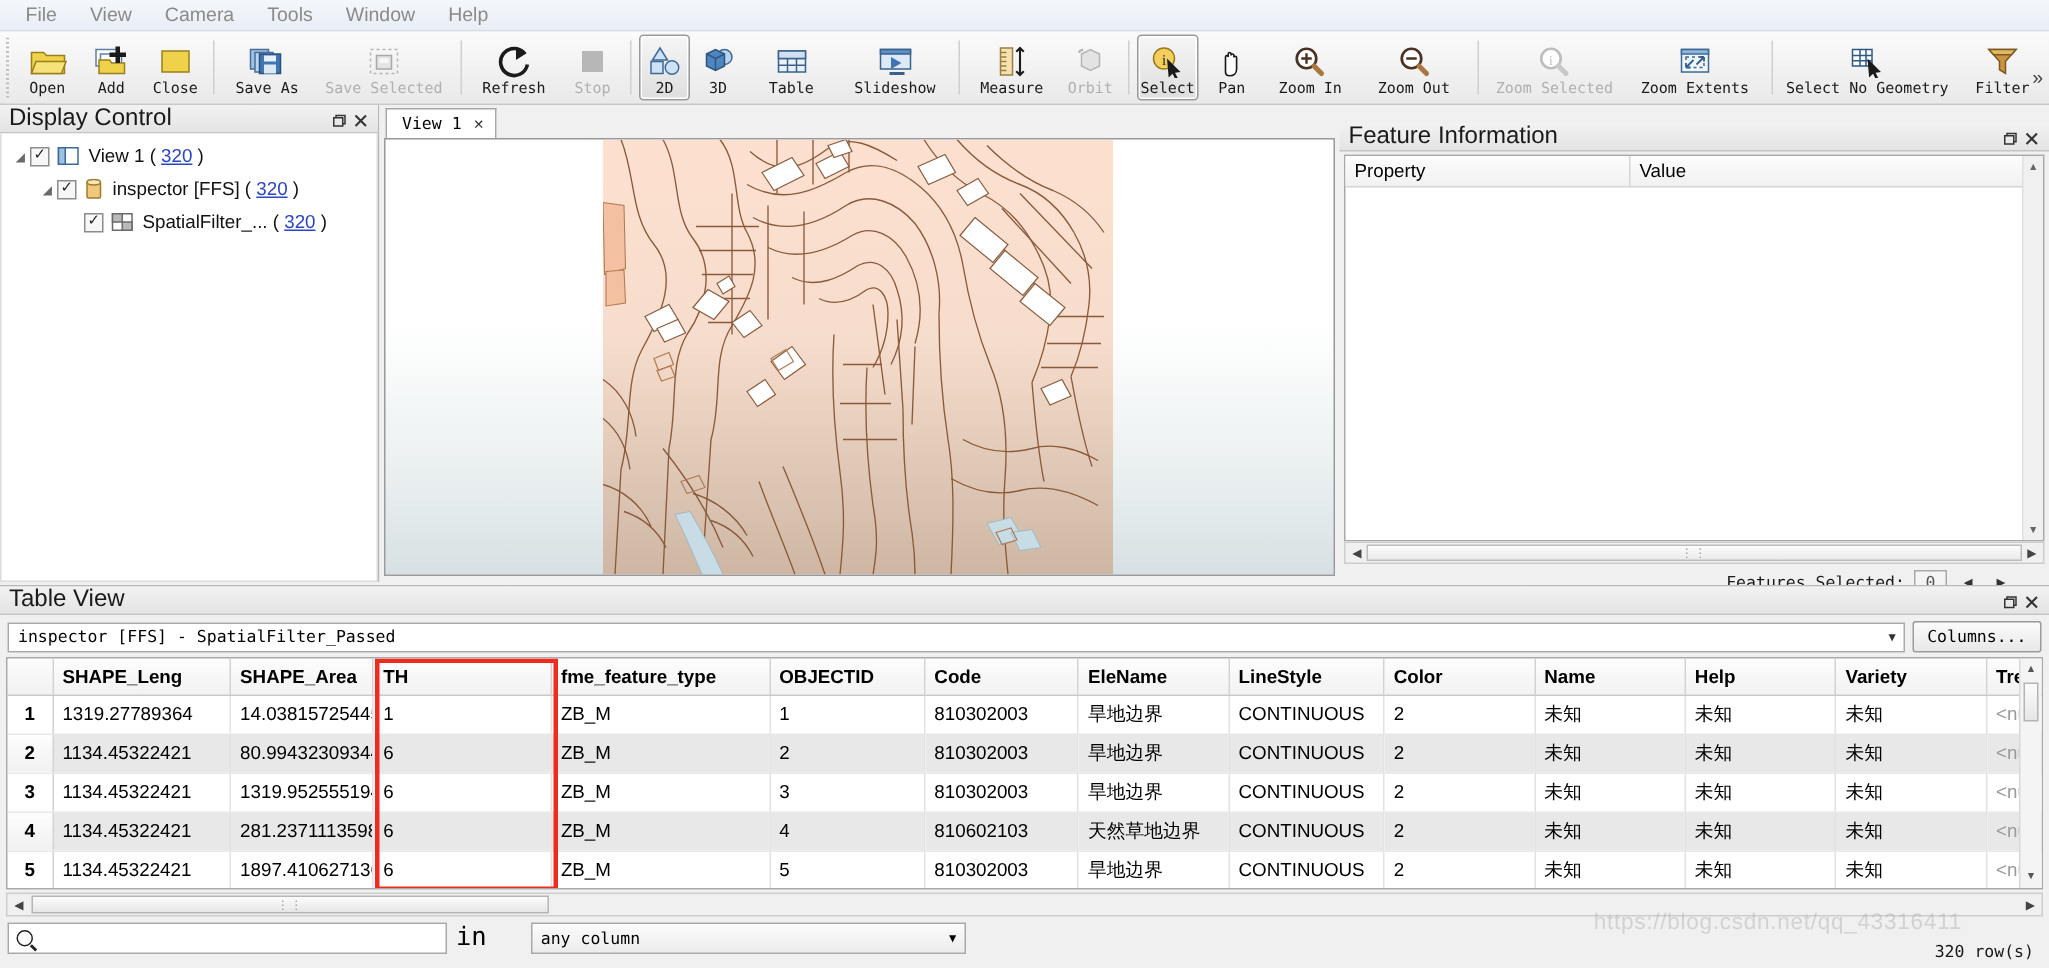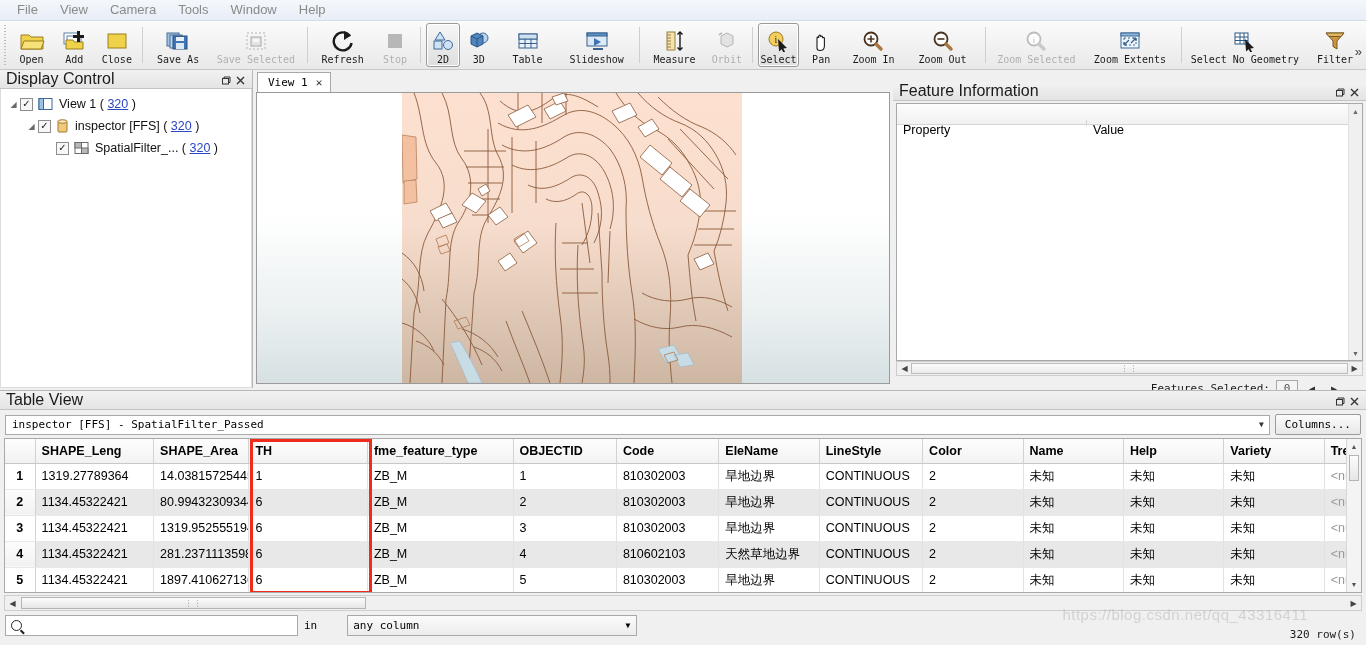--- a/index.html
+++ b/index.html
@@ -167,21 +167,21 @@
     border: 1px solid #a9a9a9;
     display: flex; flex-direction: column;
     position: relative;
   }
   .fi-head {
     display: flex; height: 21px;
     background: linear-gradient(to bottom,#fdfdfd,#f1f1f1);
     border-bottom: 1px solid #d5d5d5;
     font-size: 12.5px;
   }
-  .fi-head div { padding: 3px 6px; margin-top: 16px; }
+  .fi-head div { padding: 3px 6px; }
   .fi-head .c1 { width: 190px; border-right: 1px solid #d5d5d5; }
   .fi-vscroll {
     position: absolute; right: 0; top: 0; bottom: 0; width: 14px;
     background: #f0f0f0; border-left: 1px solid #e0e0e0;
     display: flex; flex-direction: column; justify-content: space-between;
   }
   .sarrow {
     height: 14px; display:flex; align-items:center; justify-content:center;
     font-size: 7px; color: #666;
   }
@@ -327,21 +327,21 @@
   }
   .mag {
     width: 11px; height: 11px; border: 1.6px solid #222; border-radius: 50%;
     position: relative; flex: none;
   }
   .mag:after {
     content: ""; position: absolute; right: -4px; bottom: -3px;
     width: 5px; height: 1.6px; background: #222;
     transform: rotate(45deg);
   }
-  .in-lbl { font-family: "DejaVu Sans Mono", monospace; font-size: 11px; }
+  .in-lbl { font-family: "DejaVu Sans Mono", monospace; font-size: 17px; }
   .col-combo {
     width: 290px; height: 21px;
     background: linear-gradient(to bottom,#fbfbfb,#ececec);
     border: 1px solid #a9a9a9;
     display: flex; align-items: center; padding: 0 5px;
     font-family: "DejaVu Sans Mono", monospace; font-size: 11px;
     position: relative;
     margin-left: 24px;
   }
   .col-combo .carat { position: absolute; right: 6px; font-size: 8px; }

